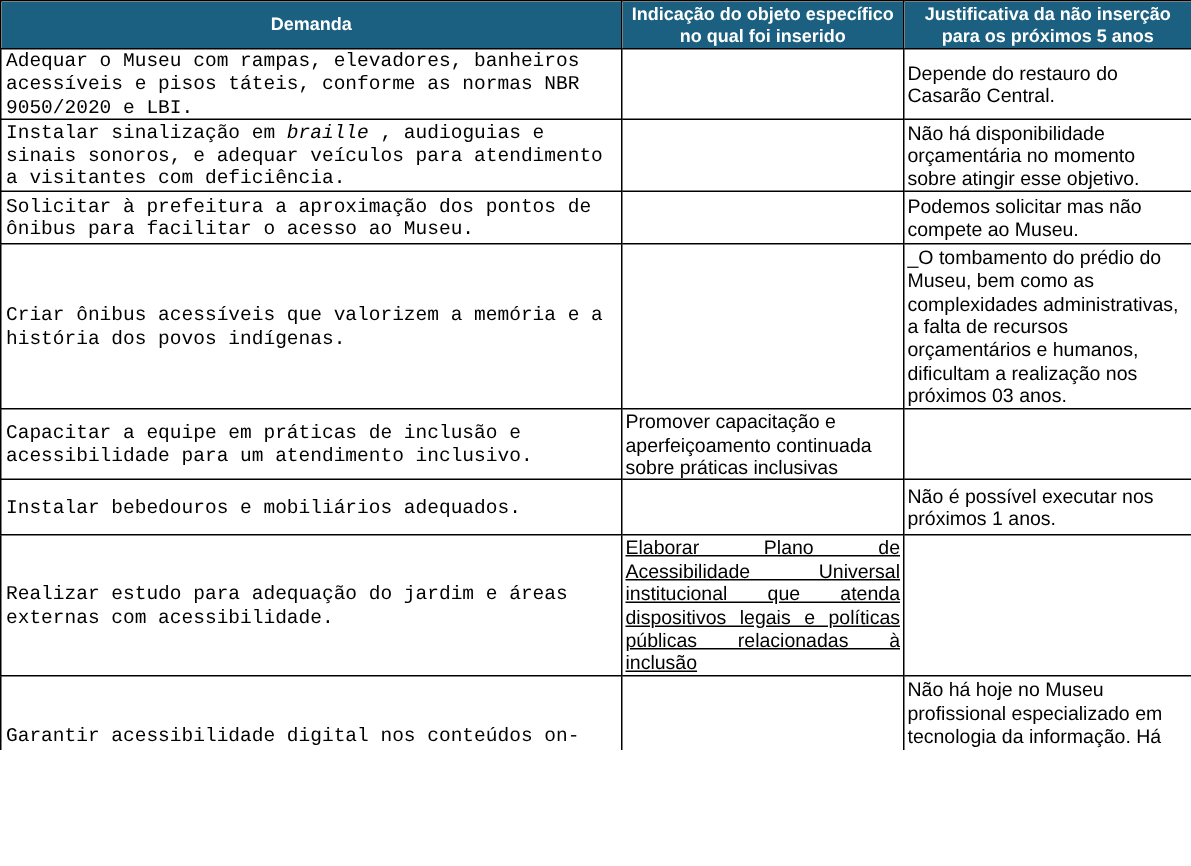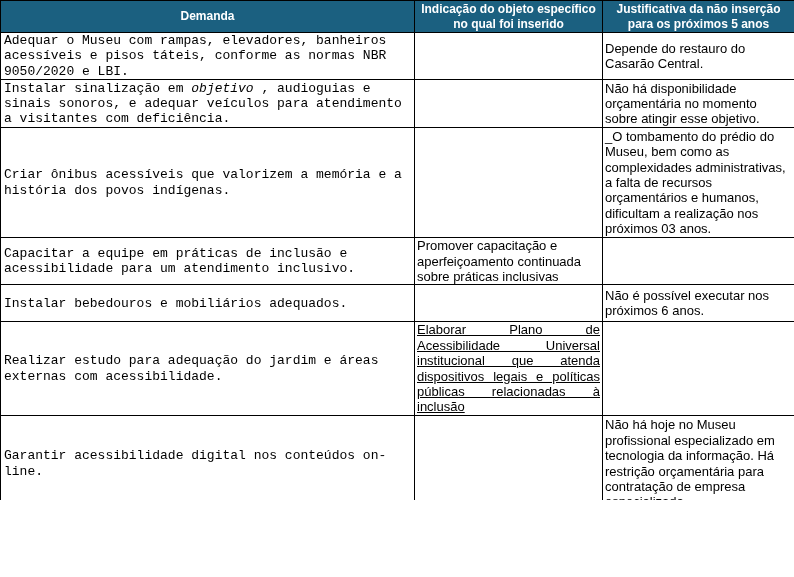--- a/index.html
+++ b/index.html
@@ -77,38 +77,43 @@
         <th>Justificativa da não inserção para os próximos 5 anos</th>
       </tr>
     </thead>
     <tbody>
       <tr class="r1">
         <td class="cell-demanda">Adequar o Museu com rampas, elevadores, banheiros acessíveis e pisos táteis, conforme as normas NBR 9050/2020 e LBI.</td>
         <td></td>
         <td>Depende do restauro do Casarão Central.</td>
       </tr>
       <tr class="r2">
-        <td class="cell-demanda"><span>Instalar sinalização em </span><span class="italic">objetivo</span><span> , audioguias e sinais sonoros, e adequar veículos para atendimento a visitantes com deficiência.</span></td>
+        <td class="cell-demanda"><span>Instalar sinalização em </span><span class="italic">braille</span><span> , audioguias e sinais sonoros, e adequar veículos para atendimento a visitantes com deficiência.</span></td>
         <td></td>
         <td>Não há disponibilidade orçamentária no momento sobre atingir esse objetivo.</td>
+      </tr>
+      <tr class="r3">
+        <td class="cell-demanda">Solicitar à prefeitura a aproximação dos pontos de ônibus para facilitar o acesso ao Museu.</td>
+        <td></td>
+        <td>Podemos solicitar mas não compete ao Museu.</td>
       </tr>
       <tr class="r4">
         <td class="cell-demanda">Criar ônibus acessíveis que valorizem a memória e a história dos povos indígenas.</td>
         <td></td>
         <td>_O tombamento do prédio do Museu, bem como as complexidades administrativas, a falta de recursos orçamentários e humanos, dificultam a realização nos próximos 03 anos.</td>
       </tr>
       <tr class="r6">
         <td class="cell-demanda">Capacitar a equipe em práticas de inclusão e acessibilidade para um atendimento inclusivo.</td>
         <td>Promover capacitação e aperfeiçoamento continuada sobre práticas inclusivas</td>
         <td></td>
       </tr>
       <tr class="r7">
         <td class="cell-demanda">Instalar bebedouros e mobiliários adequados.</td>
         <td></td>
-        <td>Não é possível executar nos próximos 6 anos.</td>
+        <td>Não é possível executar nos próximos 1 anos.</td>
       </tr>
       <tr class="r8">
         <td class="cell-demanda">Realizar estudo para adequação do jardim e áreas externas com acessibilidade.</td>
         <td class="justify">Elaborar Plano de Acessibilidade Universal institucional que atenda dispositivos legais e políticas públicas relacionadas à inclusão</td>
         <td></td>
       </tr>
       <tr class="r9">
         <td class="cell-demanda">Garantir acessibilidade digital nos conteúdos on-line.</td>
         <td></td>
         <td>Não há hoje no Museu profissional especializado em tecnologia da informação. Há restrição orçamentária para contratação de empresa especializada.</td>

